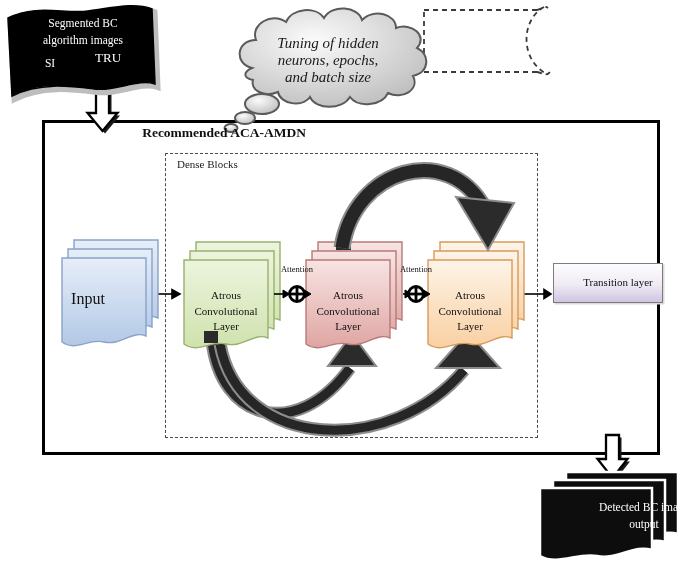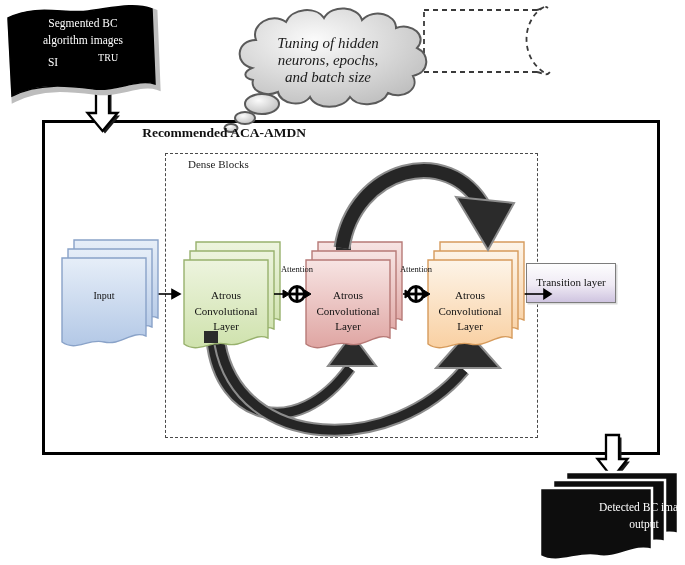--- a/index.html
+++ b/index.html
@@ -2,35 +2,35 @@
 <html><head>
 <meta charset="utf-8">
 <style>
   html,body{margin:0;padding:0;background:#ffffff;}
   .canvas{position:relative;width:685px;height:565px;background:#ffffff;overflow:hidden;
           font-family:"Liberation Serif",serif;color:#111;}
   .abs{position:absolute;}
   
   .main-box{left:42px;top:120px;width:612px;height:329px;border:3px solid #000;background:#fff;}
   .dense-box{left:165px;top:153px;width:371px;height:283px;border:1.6px dashed #4a4a4a;}
-  .transition-box{left:526px;top:263px;width:88px;height:38px;border:1px solid #7d7d7d;
+  .transition-box{left:553px;top:263px;width:88px;height:38px;border:1px solid #7d7d7d;
      background:linear-gradient(180deg,#fdfdfe 0%,#efeaf4 55%,#cfc4e0 100%);
      display:flex;align-items:center;justify-content:center;text-align:center;
-     font-size:11px;line-height:13.5px;box-shadow:1.5px 1.5px 0 #d9d9d9;}
+     font-size:11px;line-height:13.5px;box-shadow:1.5px 1.5px 0 #d9d9d9;padding-left:20px;}
   
   .overlay{left:0;top:0;width:685px;height:565px;pointer-events:none;}
   
   .lbl{position:absolute;text-align:center;}
   .flag-text{left:8px;top:15px;width:150px;color:#fff;font-size:11.5px;line-height:17px;}
-  .flag-text sup{font-size:10px;margin-left:40px;}
+  .flag-text sup{font-size:13px;margin-left:40px;}
   .cloud-text{left:266px;top:35px;width:124px;font-size:15px;line-height:17px;color:#1a1a1a;font-style:italic;}
   .note-text{left:430px;top:19px;width:90px;font-size:11px;line-height:16px;color:#1a1a1a;}
   .main-title{left:56px;top:125px;width:250px;text-align:right;font-weight:bold;font-size:13.5px;}
-  .dense-label{left:188px;top:158px;width:120px;text-align:left;font-size:11px;color:#222;}
-  .input-label{left:62px;top:290px;width:84px;font-size:10px;}
+  .dense-label{left:177px;top:158px;width:120px;text-align:left;font-size:11px;color:#222;}
+  .input-label{left:46px;top:290px;width:84px;font-size:16px;}
   .layer-label{width:84px;font-size:11px;line-height:15.5px;top:288px;}
   .attn-label{width:60px;top:264px;font-size:8.5px;color:#111;}
   .output-text{left:546px;top:499px;width:102px;color:#fff;font-size:11.5px;line-height:17px;margin-left:47px;}
 </style>
 </head>
 <body>
 
 <div class="canvas">
 
   <div class="abs main-box"></div>

